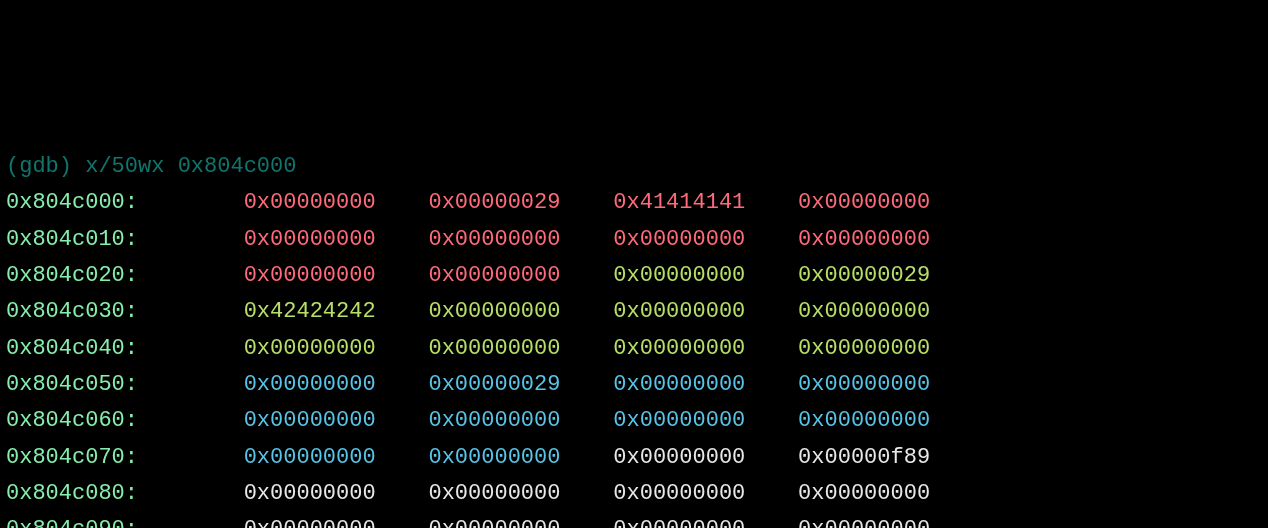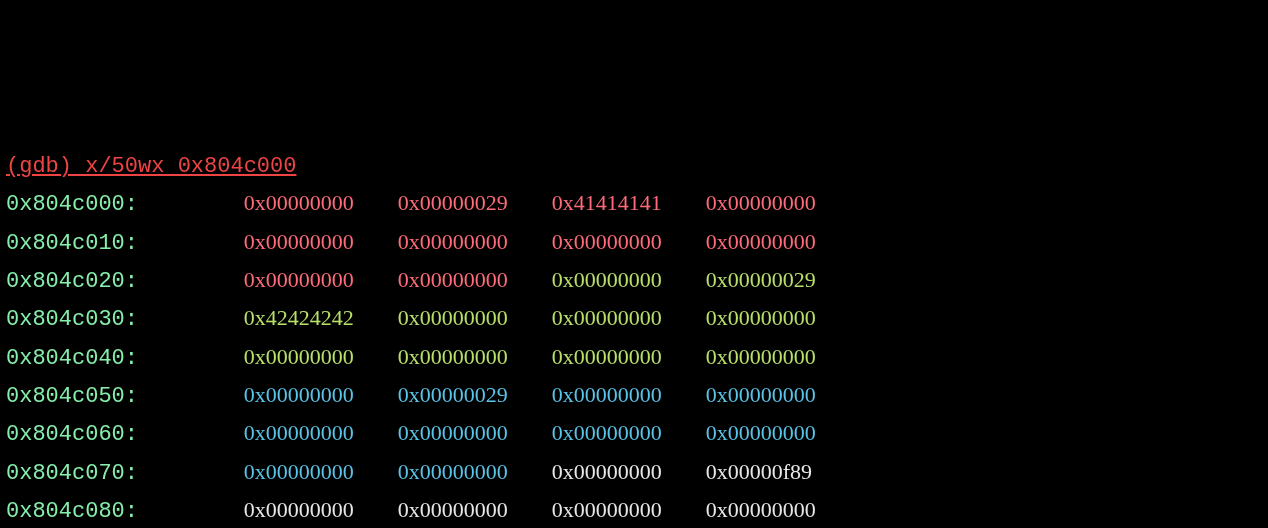--- a/index.html
+++ b/index.html
@@ -6,35 +6,33 @@
       background-color: #000000;
       color: #e8e8e8;
       font-family: 'Menlo', 'Monaco', 'Consolas', 'Courier New', monospace;
       font-size: 22px;
       line-height: 1.65;
       margin: 0;
       padding: 4px 6px;
       white-space: pre;
     }
     .prompt-line {
-      color: #ef4444;
-      text-decoration: underline;
+      color: #0f766e;
     }
     .mem-row {
       display: block;
     }
     .addr {
       color: #86efac;
       display: inline-block;
       width: 18ch;
     }
     .word {
       display: inline-block;
       width: 14ch;
-      font-family: Liberation Serif, serif;
     }
     .c-red    { color: #ff6b7a; }
     .c-green  { color: #b8e068; }
     .c-blue   { color: #58c4e8; }
     .c-white  { color: #e8e8e8; }
   </style>
 </head>
 <body>
 
 

